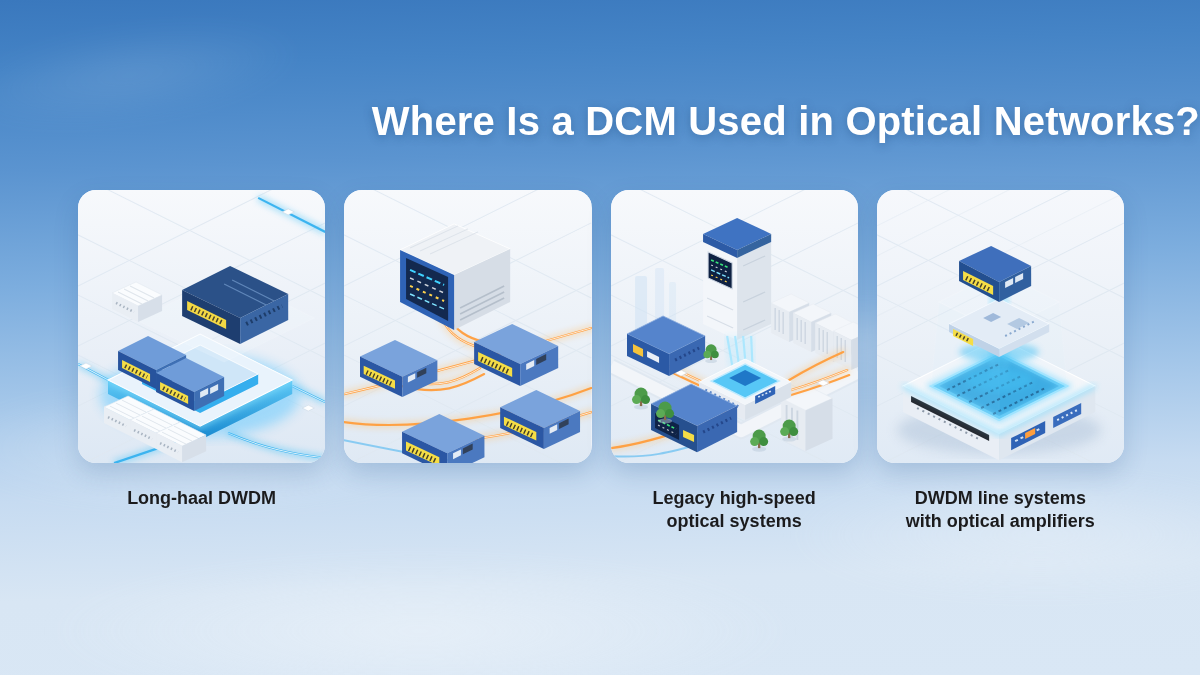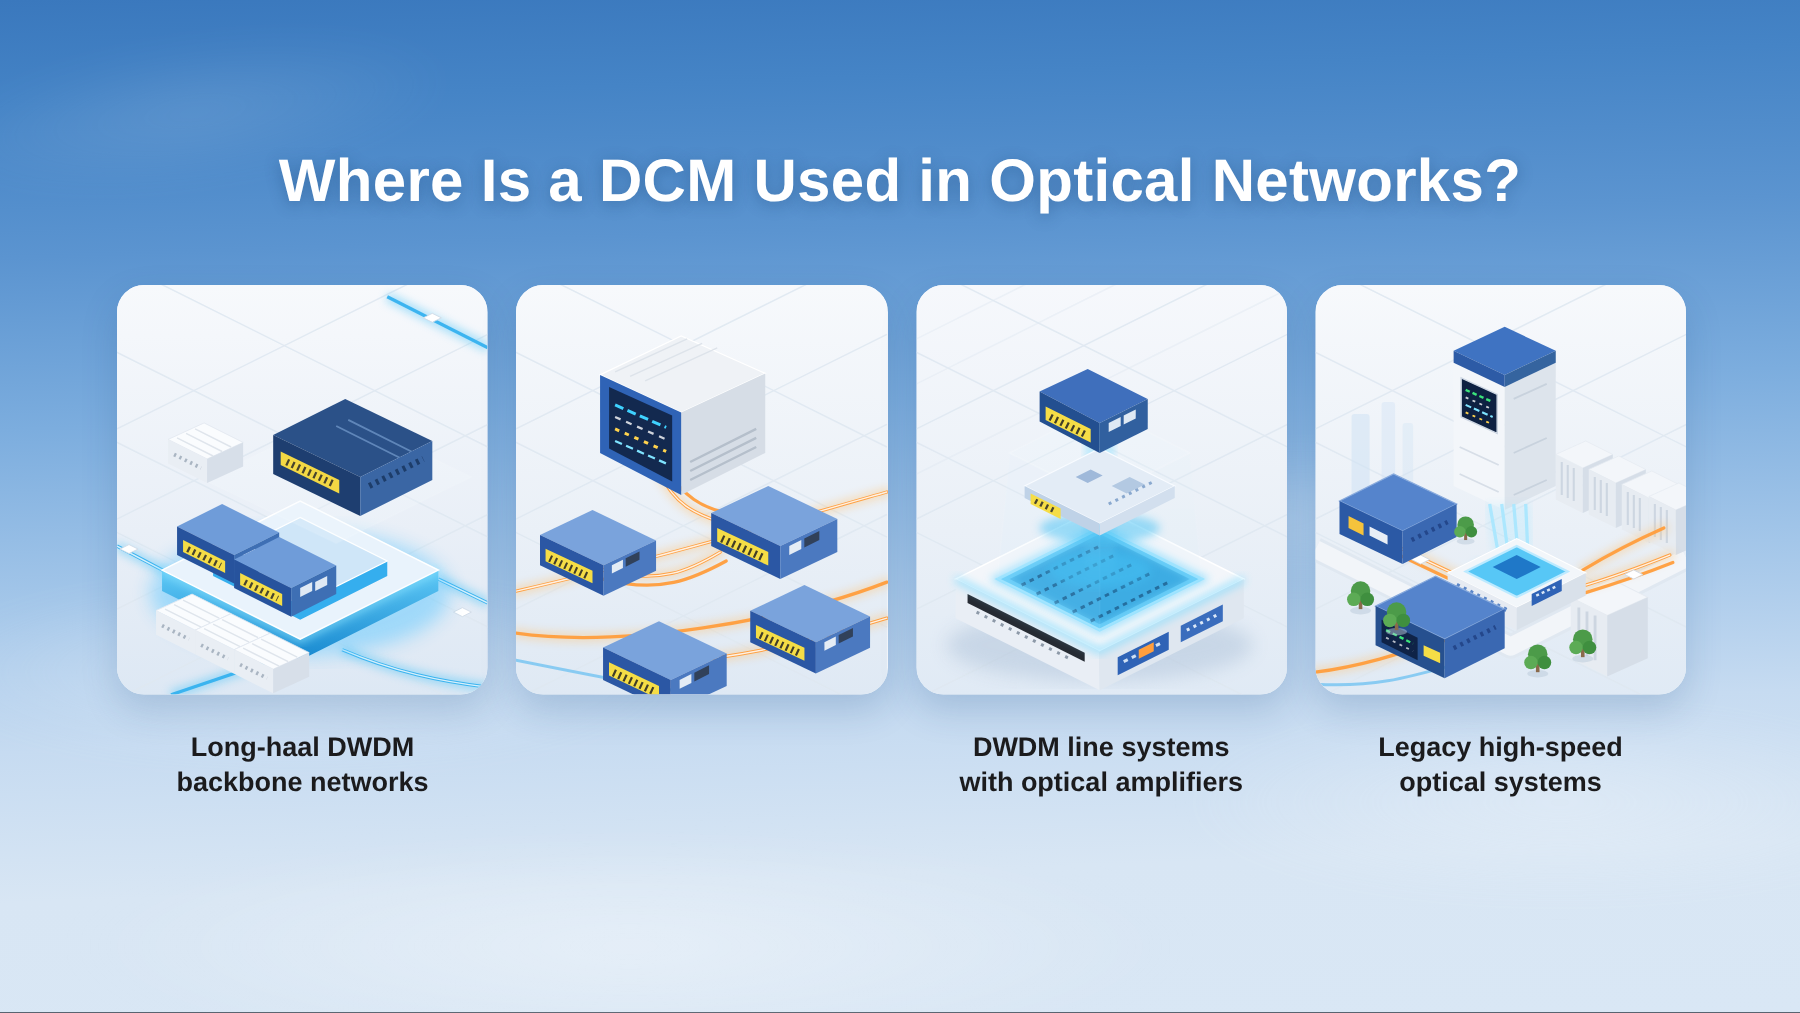--- a/index.html
+++ b/index.html
@@ -12,21 +12,21 @@
   }
   .wisp{position:absolute;border-radius:50%;filter:blur(14px);
     background:radial-gradient(ellipse at center, rgba(255,255,255,.65), rgba(255,255,255,0) 70%);}
   .w1{left:-60px;top:388px;width:520px;height:120px;opacity:.45;}
   .w2{left:640px;top:300px;width:430px;height:90px;opacity:.3;}
   .w3{left:40px;top:556px;width:760px;height:150px;opacity:.55;}
   .w4{left:780px;top:470px;width:520px;height:130px;opacity:.4;}
   .w5{left:-50px;top:30px;width:360px;height:90px;opacity:.18;transform:rotate(-8deg);}
   .title{
     position:absolute;top:99px;left:0;width:100%;margin:0;
-    text-align:center;color:#ffffff;font-size:40px;font-weight:700;
+    text-align:right;color:#ffffff;font-size:40px;font-weight:700;
     letter-spacing:.2px;text-shadow:0 2px 10px rgba(20,60,110,.35);
   }
   .cards{position:absolute;top:190px;left:78px;width:1046px;display:flex;gap:19px;}
   figure{margin:0;flex:1;display:flex;flex-direction:column;min-width:0;}
   .card{
     height:273px;border-radius:18px;overflow:hidden;background:#f2f6fa;
     box-shadow:0 10px 24px rgba(30,70,130,.18);
   }
   .card svg{display:block;width:100%;height:100%;}
   figcaption{
@@ -142,21 +142,20 @@
           <use href="#b-white" transform="translate(34,92)"></use>
           <g>
             <use href="#b-white" transform="translate(26,206)"></use>
             <use href="#b-white" transform="translate(52,219)"></use>
             <use href="#b-white" transform="translate(78,232)"></use>
           </g>
         </svg>
       </div>
       <figcaption>
         <span>Long-haal DWDM</span><br>
-        <span>backbone networks</span>
       </figcaption>
     </figure>
 
     <figure>
       <div class="card">
         <svg viewBox="0 0 247 273" preserveAspectRatio="xMidYMid slice" role="img" aria-label="Isometric 3D render of a white monitoring unit with a blue screen linked to four blue DCM network boxes by glowing orange fiber lines on a white floor">
           <defs>
             <linearGradient id="m-floor" x1="0" y1="0" x2="0" y2="1">
               <stop offset="0" stop-color="#f7f9fc"></stop>
                 <stop offset=".6" stop-color="#eaf0f7"></stop>
@@ -222,20 +221,174 @@
             <path d="M10,56 L44,71" stroke="#ffffff" stroke-width="1.5" stroke-dasharray="4 4" opacity=".8"></path>
             <path d="M10,64 L44,79" stroke="#ffd34d" stroke-width="2" stroke-dasharray="3 4"></path>
             <path d="M10,72 L44,87" stroke="#7fe3ff" stroke-width="1.5" stroke-dasharray="5 3"></path>
           </g>
           <use href="#m-node" transform="translate(16,150) scale(.92)"></use>
           <use href="#m-node" transform="translate(130,134)"></use>
           <use href="#m-node" transform="translate(156,200) scale(.95)"></use>
           <use href="#m-node" transform="translate(58,224) scale(.98)"></use>
         </svg>
       </div>
+    </figure>
+
+    <figure>
+      <div class="card">
+        <svg viewBox="0 0 247 273" preserveAspectRatio="xMidYMid slice" role="img" aria-label="Isometric 3D campus scene with a tall legacy transmission tower with a screen, blue DCM units, white equipment cabinets, small trees and glowing orange fiber links">
+          <defs>
+            <linearGradient id="g-floor" x1="0" y1="0" x2="0" y2="1">
+              <stop offset="0" stop-color="#f7f9fc"></stop>
+                <stop offset=".6" stop-color="#eaf0f7"></stop>
+                <stop offset="1" stop-color="#e0eaf5"></stop>
+            </linearGradient>
+            <filter id="g-blur3">
+                <feGaussianBlur stdDeviation="3"></feGaussianBlur>
+              </filter>
+            <filter id="g-blur4">
+                <feGaussianBlur stdDeviation="4"></feGaussianBlur>
+              </filter>
+            <g id="g-cab">
+              <polygon points="0,9 20,0 38,9 18,18" fill="#f3f6fa" stroke="#e6ebf1" stroke-width=".5"></polygon>
+              <polygon points="0,9 18,18 18,48 0,39" fill="#e7ecf2"></polygon>
+              <polygon points="18,18 38,9 38,39 18,48" fill="#d6dee8"></polygon>
+              <path d="M4,14 L4,36 M8,16 L8,38 M12,18 L12,40" stroke="#cdd6e1" stroke-width="1.4"></path>
+            </g>
+            <g id="g-tree">
+              <ellipse cx="0" cy="1" rx="7" ry="2.5" fill="#b9c9da" opacity=".5"></ellipse>
+              <rect x="-1.2" y="-8" width="2.4" height="8" fill="#8a6a4b"></rect>
+              <circle cx="0" cy="-12" r="6.5" fill="#4c9b49"></circle>
+              <circle cx="-4.5" cy="-6.5" r="4.5" fill="#5cab55"></circle>
+              <circle cx="4.5" cy="-6.5" r="4.5" fill="#3f8f3f"></circle>
+            </g>
+          </defs>
+          <rect x="0" y="0" width="247" height="273" fill="url(#g-floor)"></rect>
+          <g stroke="#dfe8f1" stroke-width="1" opacity=".9">
+            <path d="M0,96 L247,-27"></path>
+              <path d="M0,156 L247,33"></path>
+              <path d="M0,216 L247,93"></path>
+              <path d="M0,276 L247,153"></path>
+            <path d="M-10,40 L247,168"></path>
+              <path d="M-10,-20 L247,108"></path>
+              <path d="M-10,100 L247,228"></path>
+              <path d="M-10,160 L247,288"></path>
+          </g>
+          <g>
+            <rect x="24" y="86" width="12" height="58" rx="2" fill="#cfe2f4" opacity=".55"></rect>
+            <rect x="44" y="78" width="9" height="66" rx="2" fill="#cfe2f4" opacity=".4"></rect>
+            <rect x="58" y="92" width="7" height="52" rx="2" fill="#cfe2f4" opacity=".35"></rect>
+          </g>
+          <polyline points="0,176 130,241 247,182" fill="none" stroke="#e0e8f1" stroke-width="16" stroke-linejoin="round"></polyline>
+          <polyline points="0,176 130,241 247,182" fill="none" stroke="#f2f5f9" stroke-width="12" stroke-linejoin="round"></polyline>
+          <g>
+            <use href="#g-cab" transform="translate(160,104)"></use>
+            <use href="#g-cab" transform="translate(182,114)"></use>
+            <use href="#g-cab" transform="translate(204,124)"></use>
+            <use href="#g-cab" transform="translate(222,132)"></use>
+          </g>
+          <use href="#g-cab" transform="translate(170,196) scale(1.35)"></use>
+          <g fill="none" stroke-linecap="round">
+            <g stroke="#ffc477" stroke-width="6" opacity=".45" filter="url(#g-blur3)">
+              <path d="M58,176 C78,186 92,192 104,198"></path>
+              <path d="M86,232 C102,226 116,214 126,206"></path>
+              <path d="M180,200 C200,194 216,188 236,180"></path>
+              <path d="M178,190 C198,178 214,170 232,162"></path>
+              <path d="M0,258 C30,254 56,246 84,236"></path>
+            </g>
+            <g stroke="#ff9e3d" stroke-width="2.2" opacity=".95">
+              <path d="M58,176 C78,186 92,192 104,198"></path>
+                <path d="M58,181 C78,191 92,197 104,203"></path>
+              <path d="M86,232 C102,226 116,214 126,206"></path>
+                <path d="M86,237 C102,231 118,219 128,211"></path>
+              <path d="M180,200 C200,194 216,188 236,180"></path>
+                <path d="M180,205 C200,199 218,193 238,185"></path>
+              <path d="M178,190 C198,178 214,170 232,162"></path>
+              <path d="M0,258 C30,254 56,246 84,236"></path>
+            </g>
+            <g stroke="#ffffff" stroke-width=".9" opacity=".85">
+              <path d="M58,176 C78,186 92,192 104,198"></path>
+              <path d="M86,232 C102,226 116,214 126,206"></path>
+              <path d="M180,200 C200,194 216,188 236,180"></path>
+            </g>
+            <path d="M0,266 C40,268 60,262 96,252" stroke="#7fc8f2" stroke-width="2" opacity=".9"></path>
+            <polygon points="70,180 76,183 70,186 64,183" fill="#ffffff" stroke="#d0d9e4" stroke-width=".6"></polygon>
+            <polygon points="104,221 110,224 104,227 98,224" fill="#ffffff" stroke="#d0d9e4" stroke-width=".6"></polygon>
+            <polygon points="212,190 218,193 212,196 206,193" fill="#ffffff" stroke="#d0d9e4" stroke-width=".6"></polygon>
+          </g>
+          <g transform="translate(92,22)">
+            <polygon points="0,30 34,46 34,128 0,112" fill="#f3f6fa"></polygon>
+            <polygon points="34,46 68,30 68,112 34,128" fill="#dde4ec"></polygon>
+            <path d="M40,54 L62,44 M40,90 L62,80 M40,118 L62,108" stroke="#c8d2dd" stroke-width="1.2"></path>
+            <polygon points="0,22 34,6 68,22 34,38" fill="#3f73c2"></polygon>
+            <polygon points="0,22 34,38 34,46 0,30" fill="#2d5ba6"></polygon>
+            <polygon points="34,38 68,22 68,30 34,46" fill="#35649f"></polygon>
+            <polygon points="5,40 29,51 29,77 5,66" fill="#0e2142" stroke="#cdd6e2" stroke-width="1"></polygon>
+            <path d="M8,48 L26,56" stroke="#3be37b" stroke-width="1.6" stroke-dasharray="3 2"></path>
+            <path d="M8,53 L26,61" stroke="#ffffff" stroke-width="1.2" stroke-dasharray="2 3" opacity=".8"></path>
+            <path d="M8,58 L26,66" stroke="#7fe3ff" stroke-width="1.4" stroke-dasharray="4 2"></path>
+            <path d="M8,63 L26,71" stroke="#ffd34d" stroke-width="1.2" stroke-dasharray="2 3"></path>
+            <path d="M4,86 L30,98 M4,104 L30,116" stroke="#d7dee7" stroke-width="1.2"></path>
+          </g>
+          <g>
+            <g stroke="#a8e7ff" stroke-width="5" opacity=".4" filter="url(#g-blur3)">
+              <path d="M116,146 L124,192"></path>
+                <path d="M124,146 L130,192"></path>
+                <path d="M132,146 L136,192"></path>
+                <path d="M140,146 L142,192"></path>
+            </g>
+            <g stroke="#a8e7ff" stroke-width="2.2" opacity=".9">
+              <path d="M116,146 L124,192"></path>
+                <path d="M124,146 L130,192"></path>
+                <path d="M132,146 L136,192"></path>
+                <path d="M140,146 L142,192"></path>
+            </g>
+            <ellipse cx="131" cy="192" rx="26" ry="10" fill="#7fdcff" opacity=".5" filter="url(#g-blur4)"></ellipse>
+          </g>
+          <g transform="translate(88,172)">
+            <polygon points="0,20 46,-3 92,20 46,43" fill="#f2f6fa" stroke="#ffffff" stroke-width=".8"></polygon>
+            <polygon points="0,20 46,43 46,58 0,35" fill="#e6ebf2"></polygon>
+            <polygon points="46,43 92,20 92,35 46,58" fill="#d9e1ea"></polygon>
+            <path d="M6,28 L40,45" stroke="#5b86c8" stroke-width="3" stroke-dasharray="2 3"></path>
+            <polygon points="56,34 76,24 76,32 56,42" fill="#2f63b6"></polygon>
+            <path d="M59,35 L72,29" stroke="#d8e6f6" stroke-width="1.6" stroke-dasharray="2 2"></path>
+            <polygon points="12,19 46,2 80,19 46,36" fill="#57c7f6" stroke="#bceaff" stroke-width="1.5"></polygon>
+            <polygon points="30,16 46,8 62,16 46,24" fill="#1f78c8"></polygon>
+          </g>
+          <g transform="translate(16,128)">
+            <polygon points="0,16 36,-2 78,18 42,36" fill="#5584cc" stroke="#89abdd" stroke-width=".8"></polygon>
+            <polygon points="0,16 42,36 42,58 0,38" fill="#2b59a5"></polygon>
+            <polygon points="42,36 78,18 78,40 42,58" fill="#3a68b2"></polygon>
+            <polygon points="6,26 16,31 16,39 6,34" fill="#f5c33c"></polygon>
+            <polygon points="20,33 32,39 32,45 20,39" fill="#e8eef6"></polygon>
+            <path d="M48,42 L72,30" stroke="#24478b" stroke-width="3" stroke-dasharray="2 3"></path>
+          </g>
+          <g transform="translate(40,196)">
+            <polygon points="0,18 40,-2 86,20 46,40" fill="#5584cc" stroke="#89abdd" stroke-width=".8"></polygon>
+            <polygon points="0,18 46,40 46,66 0,44" fill="#26508f"></polygon>
+            <polygon points="46,40 86,20 86,46 46,66" fill="#3a68b2"></polygon>
+            <polygon points="4,27 28,39 28,54 4,42" fill="#0f2347"></polygon>
+            <path d="M7,34 L25,43" stroke="#3be37b" stroke-width="1.6" stroke-dasharray="3 2"></path>
+            <path d="M7,39 L25,48" stroke="#ffffff" stroke-width="1.2" stroke-dasharray="2 3" opacity=".7"></path>
+            <polygon points="32,44 43,49 43,56 32,51" fill="#f5dd46"></polygon>
+            <path d="M52,46 L80,32" stroke="#24478b" stroke-width="3" stroke-dasharray="2 3"></path>
+          </g>
+          <g>
+            <use href="#g-tree" transform="translate(30,216)"></use>
+            <use href="#g-tree" transform="translate(54,230)"></use>
+            <use href="#g-tree" transform="translate(148,258)"></use>
+            <use href="#g-tree" transform="translate(178,248)"></use>
+            <use href="#g-tree" transform="translate(100,170) scale(.85)"></use>
+          </g>
+        </svg>
+      </div>
+      <figcaption>
+        <span>Legacy high-speed</span><br>
+        <span>optical systems</span>
+      </figcaption>
     </figure>
 
     <figure>
       <div class="card">
         <svg viewBox="0 0 247 273" preserveAspectRatio="xMidYMid slice" role="img" aria-label="Isometric exploded view of an optical amplifier chassis: white base with blue front panels, glowing blue circuit tray, glass enclosure and a floating blue DCM module connected by a light beam">
           <defs>
             <linearGradient id="l-floor" x1="0" y1="0" x2="0" y2="1">
               <stop offset="0" stop-color="#f6f8fc"></stop>
                 <stop offset=".6" stop-color="#eaf0f7"></stop>
                 <stop offset="1" stop-color="#e0eaf5"></stop>
@@ -325,168 +478,14 @@
             <polygon points="56,31 64,27 64,33 56,37" fill="#dfe9f4"></polygon>
           </g>
         </svg>
       </div>
       <figcaption>
         <span>DWDM line systems</span><br>
         <span>with optical amplifiers</span>
       </figcaption>
     </figure>
 
-    <figure>
-      <div class="card">
-        <svg viewBox="0 0 247 273" preserveAspectRatio="xMidYMid slice" role="img" aria-label="Isometric 3D campus scene with a tall legacy transmission tower with a screen, blue DCM units, white equipment cabinets, small trees and glowing orange fiber links">
-          <defs>
-            <linearGradient id="g-floor" x1="0" y1="0" x2="0" y2="1">
-              <stop offset="0" stop-color="#f7f9fc"></stop>
-                <stop offset=".6" stop-color="#eaf0f7"></stop>
-                <stop offset="1" stop-color="#e0eaf5"></stop>
-            </linearGradient>
-            <filter id="g-blur3">
-                <feGaussianBlur stdDeviation="3"></feGaussianBlur>
-              </filter>
-            <filter id="g-blur4">
-                <feGaussianBlur stdDeviation="4"></feGaussianBlur>
-              </filter>
-            <g id="g-cab">
-              <polygon points="0,9 20,0 38,9 18,18" fill="#f3f6fa" stroke="#e6ebf1" stroke-width=".5"></polygon>
-              <polygon points="0,9 18,18 18,48 0,39" fill="#e7ecf2"></polygon>
-              <polygon points="18,18 38,9 38,39 18,48" fill="#d6dee8"></polygon>
-              <path d="M4,14 L4,36 M8,16 L8,38 M12,18 L12,40" stroke="#cdd6e1" stroke-width="1.4"></path>
-            </g>
-            <g id="g-tree">
-              <ellipse cx="0" cy="1" rx="7" ry="2.5" fill="#b9c9da" opacity=".5"></ellipse>
-              <rect x="-1.2" y="-8" width="2.4" height="8" fill="#8a6a4b"></rect>
-              <circle cx="0" cy="-12" r="6.5" fill="#4c9b49"></circle>
-              <circle cx="-4.5" cy="-6.5" r="4.5" fill="#5cab55"></circle>
-              <circle cx="4.5" cy="-6.5" r="4.5" fill="#3f8f3f"></circle>
-            </g>
-          </defs>
-          <rect x="0" y="0" width="247" height="273" fill="url(#g-floor)"></rect>
-          <g stroke="#dfe8f1" stroke-width="1" opacity=".9">
-            <path d="M0,96 L247,-27"></path>
-              <path d="M0,156 L247,33"></path>
-              <path d="M0,216 L247,93"></path>
-              <path d="M0,276 L247,153"></path>
-            <path d="M-10,40 L247,168"></path>
-              <path d="M-10,-20 L247,108"></path>
-              <path d="M-10,100 L247,228"></path>
-              <path d="M-10,160 L247,288"></path>
-          </g>
-          <g>
-            <rect x="24" y="86" width="12" height="58" rx="2" fill="#cfe2f4" opacity=".55"></rect>
-            <rect x="44" y="78" width="9" height="66" rx="2" fill="#cfe2f4" opacity=".4"></rect>
-            <rect x="58" y="92" width="7" height="52" rx="2" fill="#cfe2f4" opacity=".35"></rect>
-          </g>
-          <polyline points="0,176 130,241 247,182" fill="none" stroke="#e0e8f1" stroke-width="16" stroke-linejoin="round"></polyline>
-          <polyline points="0,176 130,241 247,182" fill="none" stroke="#f2f5f9" stroke-width="12" stroke-linejoin="round"></polyline>
-          <g>
-            <use href="#g-cab" transform="translate(160,104)"></use>
-            <use href="#g-cab" transform="translate(182,114)"></use>
-            <use href="#g-cab" transform="translate(204,124)"></use>
-            <use href="#g-cab" transform="translate(222,132)"></use>
-          </g>
-          <use href="#g-cab" transform="translate(170,196) scale(1.35)"></use>
-          <g fill="none" stroke-linecap="round">
-            <g stroke="#ffc477" stroke-width="6" opacity=".45" filter="url(#g-blur3)">
-              <path d="M58,176 C78,186 92,192 104,198"></path>
-              <path d="M86,232 C102,226 116,214 126,206"></path>
-              <path d="M180,200 C200,194 216,188 236,180"></path>
-              <path d="M178,190 C198,178 214,170 232,162"></path>
-              <path d="M0,258 C30,254 56,246 84,236"></path>
-            </g>
-            <g stroke="#ff9e3d" stroke-width="2.2" opacity=".95">
-              <path d="M58,176 C78,186 92,192 104,198"></path>
-                <path d="M58,181 C78,191 92,197 104,203"></path>
-              <path d="M86,232 C102,226 116,214 126,206"></path>
-                <path d="M86,237 C102,231 118,219 128,211"></path>
-              <path d="M180,200 C200,194 216,188 236,180"></path>
-                <path d="M180,205 C200,199 218,193 238,185"></path>
-              <path d="M178,190 C198,178 214,170 232,162"></path>
-              <path d="M0,258 C30,254 56,246 84,236"></path>
-            </g>
-            <g stroke="#ffffff" stroke-width=".9" opacity=".85">
-              <path d="M58,176 C78,186 92,192 104,198"></path>
-              <path d="M86,232 C102,226 116,214 126,206"></path>
-              <path d="M180,200 C200,194 216,188 236,180"></path>
-            </g>
-            <path d="M0,266 C40,268 60,262 96,252" stroke="#7fc8f2" stroke-width="2" opacity=".9"></path>
-            <polygon points="70,180 76,183 70,186 64,183" fill="#ffffff" stroke="#d0d9e4" stroke-width=".6"></polygon>
-            <polygon points="104,221 110,224 104,227 98,224" fill="#ffffff" stroke="#d0d9e4" stroke-width=".6"></polygon>
-            <polygon points="212,190 218,193 212,196 206,193" fill="#ffffff" stroke="#d0d9e4" stroke-width=".6"></polygon>
-          </g>
-          <g transform="translate(92,22)">
-            <polygon points="0,30 34,46 34,128 0,112" fill="#f3f6fa"></polygon>
-            <polygon points="34,46 68,30 68,112 34,128" fill="#dde4ec"></polygon>
-            <path d="M40,54 L62,44 M40,90 L62,80 M40,118 L62,108" stroke="#c8d2dd" stroke-width="1.2"></path>
-            <polygon points="0,22 34,6 68,22 34,38" fill="#3f73c2"></polygon>
-            <polygon points="0,22 34,38 34,46 0,30" fill="#2d5ba6"></polygon>
-            <polygon points="34,38 68,22 68,30 34,46" fill="#35649f"></polygon>
-            <polygon points="5,40 29,51 29,77 5,66" fill="#0e2142" stroke="#cdd6e2" stroke-width="1"></polygon>
-            <path d="M8,48 L26,56" stroke="#3be37b" stroke-width="1.6" stroke-dasharray="3 2"></path>
-            <path d="M8,53 L26,61" stroke="#ffffff" stroke-width="1.2" stroke-dasharray="2 3" opacity=".8"></path>
-            <path d="M8,58 L26,66" stroke="#7fe3ff" stroke-width="1.4" stroke-dasharray="4 2"></path>
-            <path d="M8,63 L26,71" stroke="#ffd34d" stroke-width="1.2" stroke-dasharray="2 3"></path>
-            <path d="M4,86 L30,98 M4,104 L30,116" stroke="#d7dee7" stroke-width="1.2"></path>
-          </g>
-          <g>
-            <g stroke="#a8e7ff" stroke-width="5" opacity=".4" filter="url(#g-blur3)">
-              <path d="M116,146 L124,192"></path>
-                <path d="M124,146 L130,192"></path>
-                <path d="M132,146 L136,192"></path>
-                <path d="M140,146 L142,192"></path>
-            </g>
-            <g stroke="#a8e7ff" stroke-width="2.2" opacity=".9">
-              <path d="M116,146 L124,192"></path>
-                <path d="M124,146 L130,192"></path>
-                <path d="M132,146 L136,192"></path>
-                <path d="M140,146 L142,192"></path>
-            </g>
-            <ellipse cx="131" cy="192" rx="26" ry="10" fill="#7fdcff" opacity=".5" filter="url(#g-blur4)"></ellipse>
-          </g>
-          <g transform="translate(88,172)">
-            <polygon points="0,20 46,-3 92,20 46,43" fill="#f2f6fa" stroke="#ffffff" stroke-width=".8"></polygon>
-            <polygon points="0,20 46,43 46,58 0,35" fill="#e6ebf2"></polygon>
-            <polygon points="46,43 92,20 92,35 46,58" fill="#d9e1ea"></polygon>
-            <path d="M6,28 L40,45" stroke="#5b86c8" stroke-width="3" stroke-dasharray="2 3"></path>
-            <polygon points="56,34 76,24 76,32 56,42" fill="#2f63b6"></polygon>
-            <path d="M59,35 L72,29" stroke="#d8e6f6" stroke-width="1.6" stroke-dasharray="2 2"></path>
-            <polygon points="12,19 46,2 80,19 46,36" fill="#57c7f6" stroke="#bceaff" stroke-width="1.5"></polygon>
-            <polygon points="30,16 46,8 62,16 46,24" fill="#1f78c8"></polygon>
-          </g>
-          <g transform="translate(16,128)">
-            <polygon points="0,16 36,-2 78,18 42,36" fill="#5584cc" stroke="#89abdd" stroke-width=".8"></polygon>
-            <polygon points="0,16 42,36 42,58 0,38" fill="#2b59a5"></polygon>
-            <polygon points="42,36 78,18 78,40 42,58" fill="#3a68b2"></polygon>
-            <polygon points="6,26 16,31 16,39 6,34" fill="#f5c33c"></polygon>
-            <polygon points="20,33 32,39 32,45 20,39" fill="#e8eef6"></polygon>
-            <path d="M48,42 L72,30" stroke="#24478b" stroke-width="3" stroke-dasharray="2 3"></path>
-          </g>
-          <g transform="translate(40,196)">
-            <polygon points="0,18 40,-2 86,20 46,40" fill="#5584cc" stroke="#89abdd" stroke-width=".8"></polygon>
-            <polygon points="0,18 46,40 46,66 0,44" fill="#26508f"></polygon>
-            <polygon points="46,40 86,20 86,46 46,66" fill="#3a68b2"></polygon>
-            <polygon points="4,27 28,39 28,54 4,42" fill="#0f2347"></polygon>
-            <path d="M7,34 L25,43" stroke="#3be37b" stroke-width="1.6" stroke-dasharray="3 2"></path>
-            <path d="M7,39 L25,48" stroke="#ffffff" stroke-width="1.2" stroke-dasharray="2 3" opacity=".7"></path>
-            <polygon points="32,44 43,49 43,56 32,51" fill="#f5dd46"></polygon>
-            <path d="M52,46 L80,32" stroke="#24478b" stroke-width="3" stroke-dasharray="2 3"></path>
-          </g>
-          <g>
-            <use href="#g-tree" transform="translate(30,216)"></use>
-            <use href="#g-tree" transform="translate(54,230)"></use>
-            <use href="#g-tree" transform="translate(148,258)"></use>
-            <use href="#g-tree" transform="translate(178,248)"></use>
-            <use href="#g-tree" transform="translate(100,170) scale(.85)"></use>
-          </g>
-        </svg>
-      </div>
-      <figcaption>
-        <span>Legacy high-speed</span><br>
-        <span>optical systems</span>
-      </figcaption>
-    </figure>
-
   </div>
 </div>
 
 </body></html>

